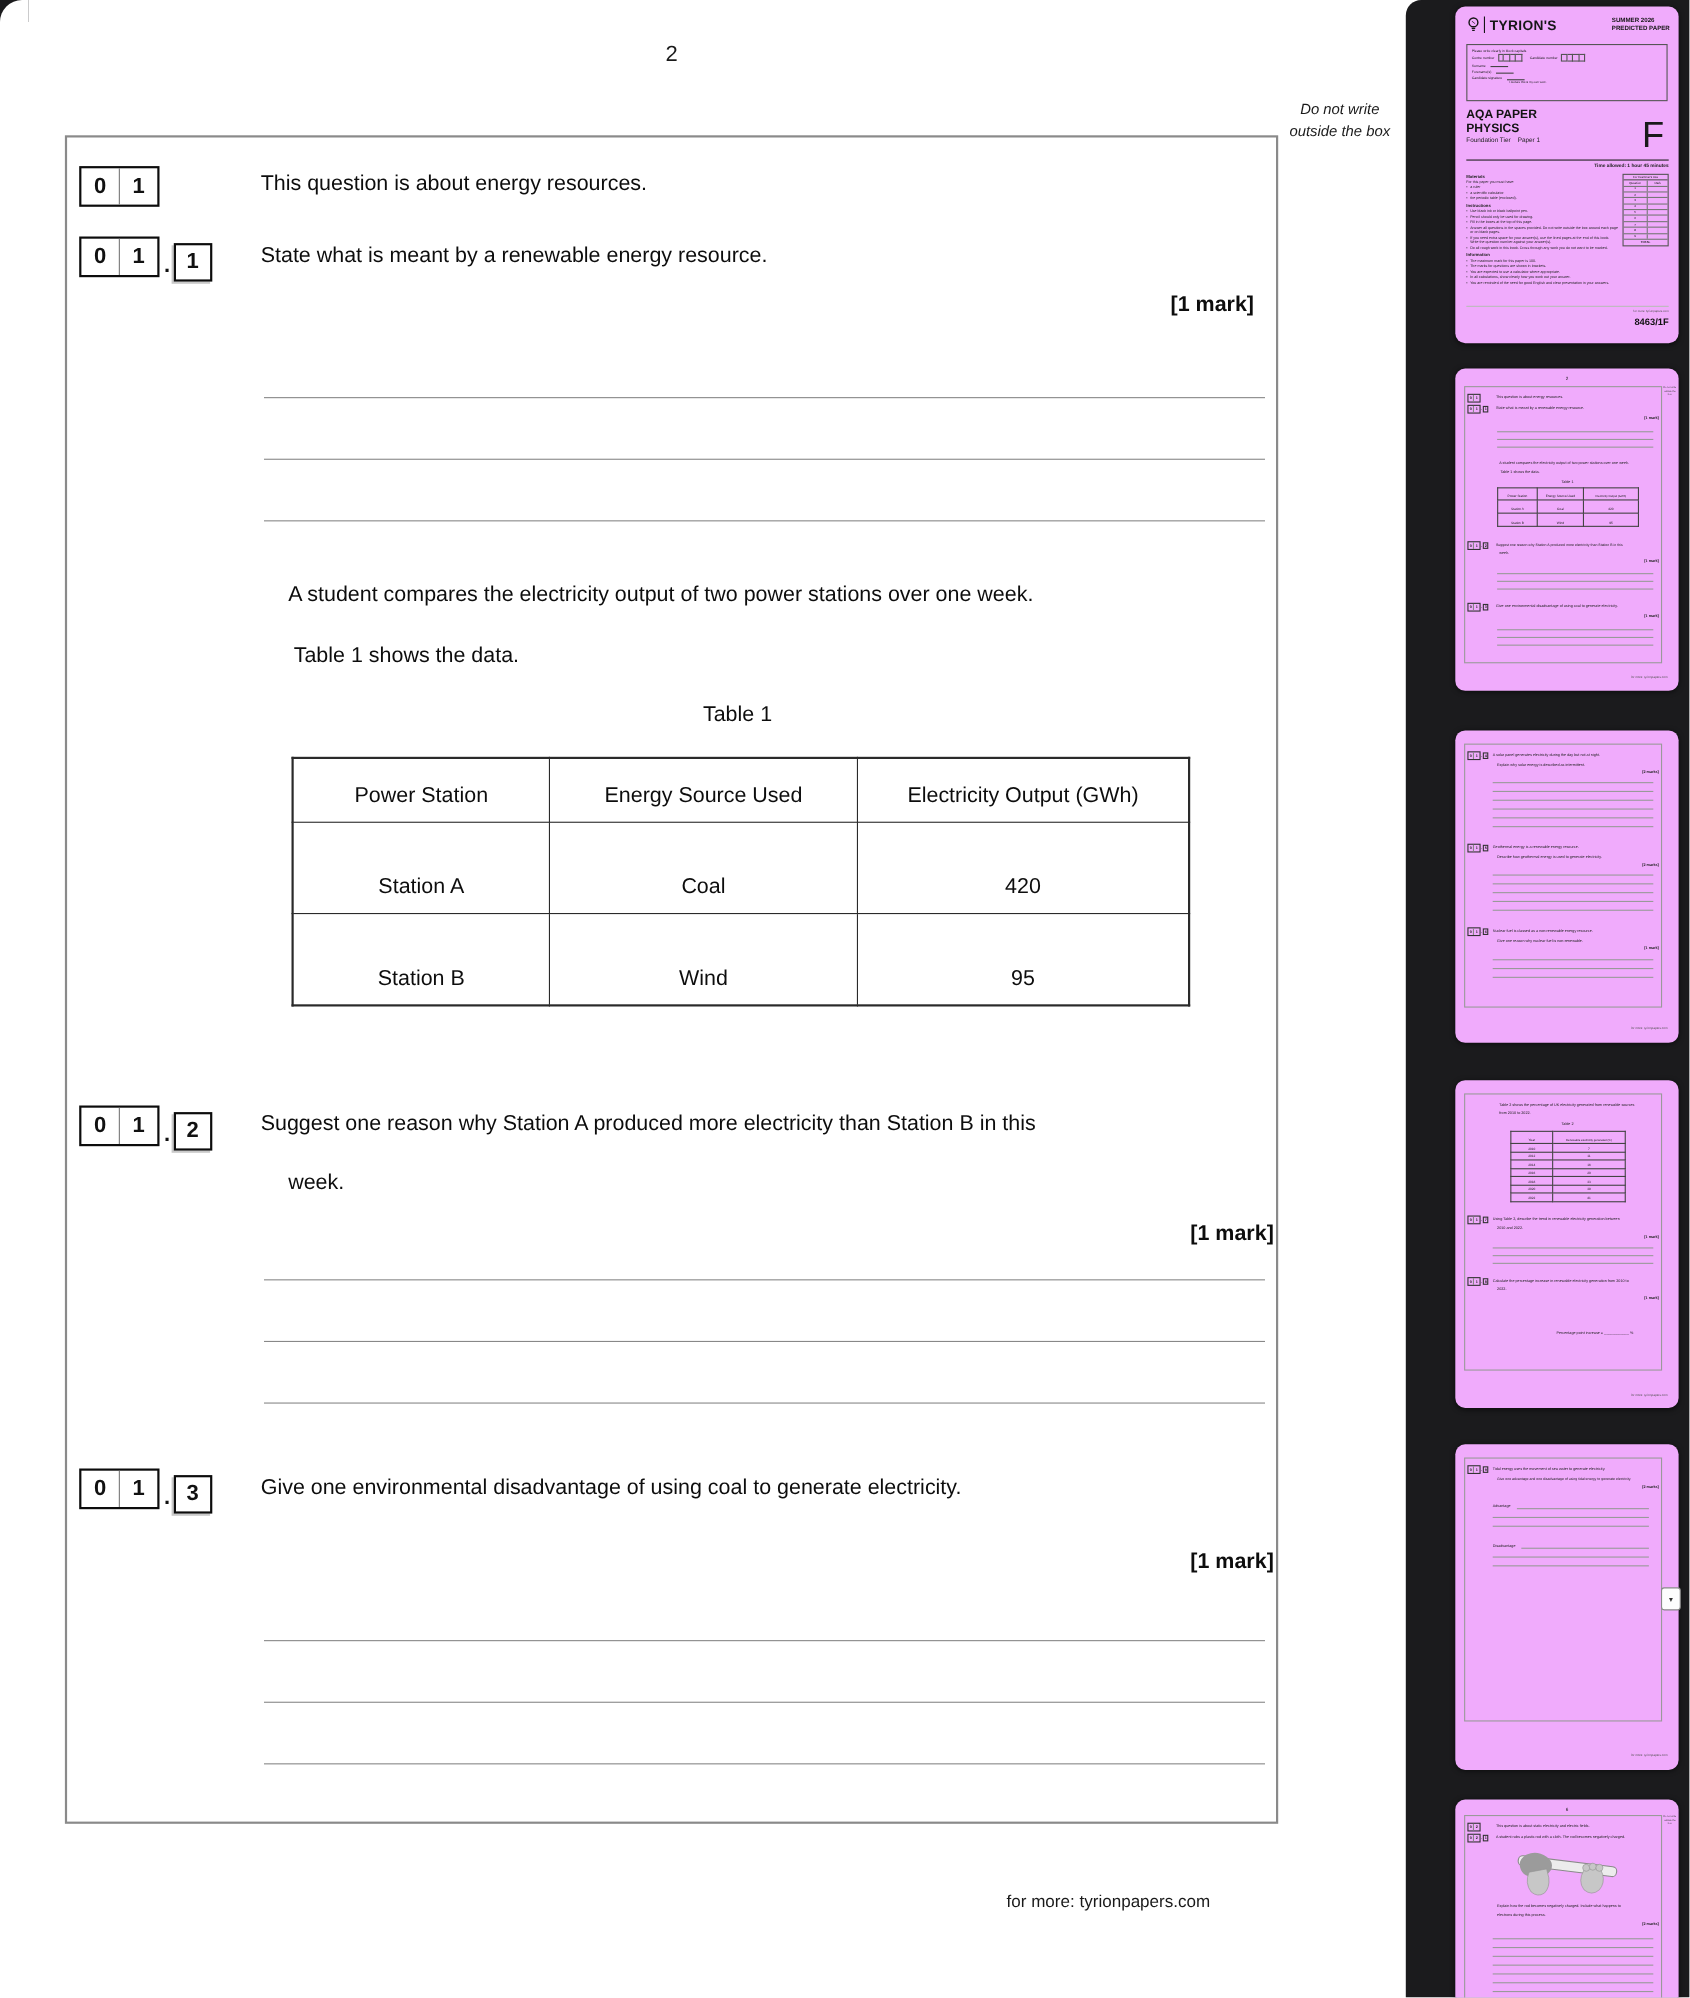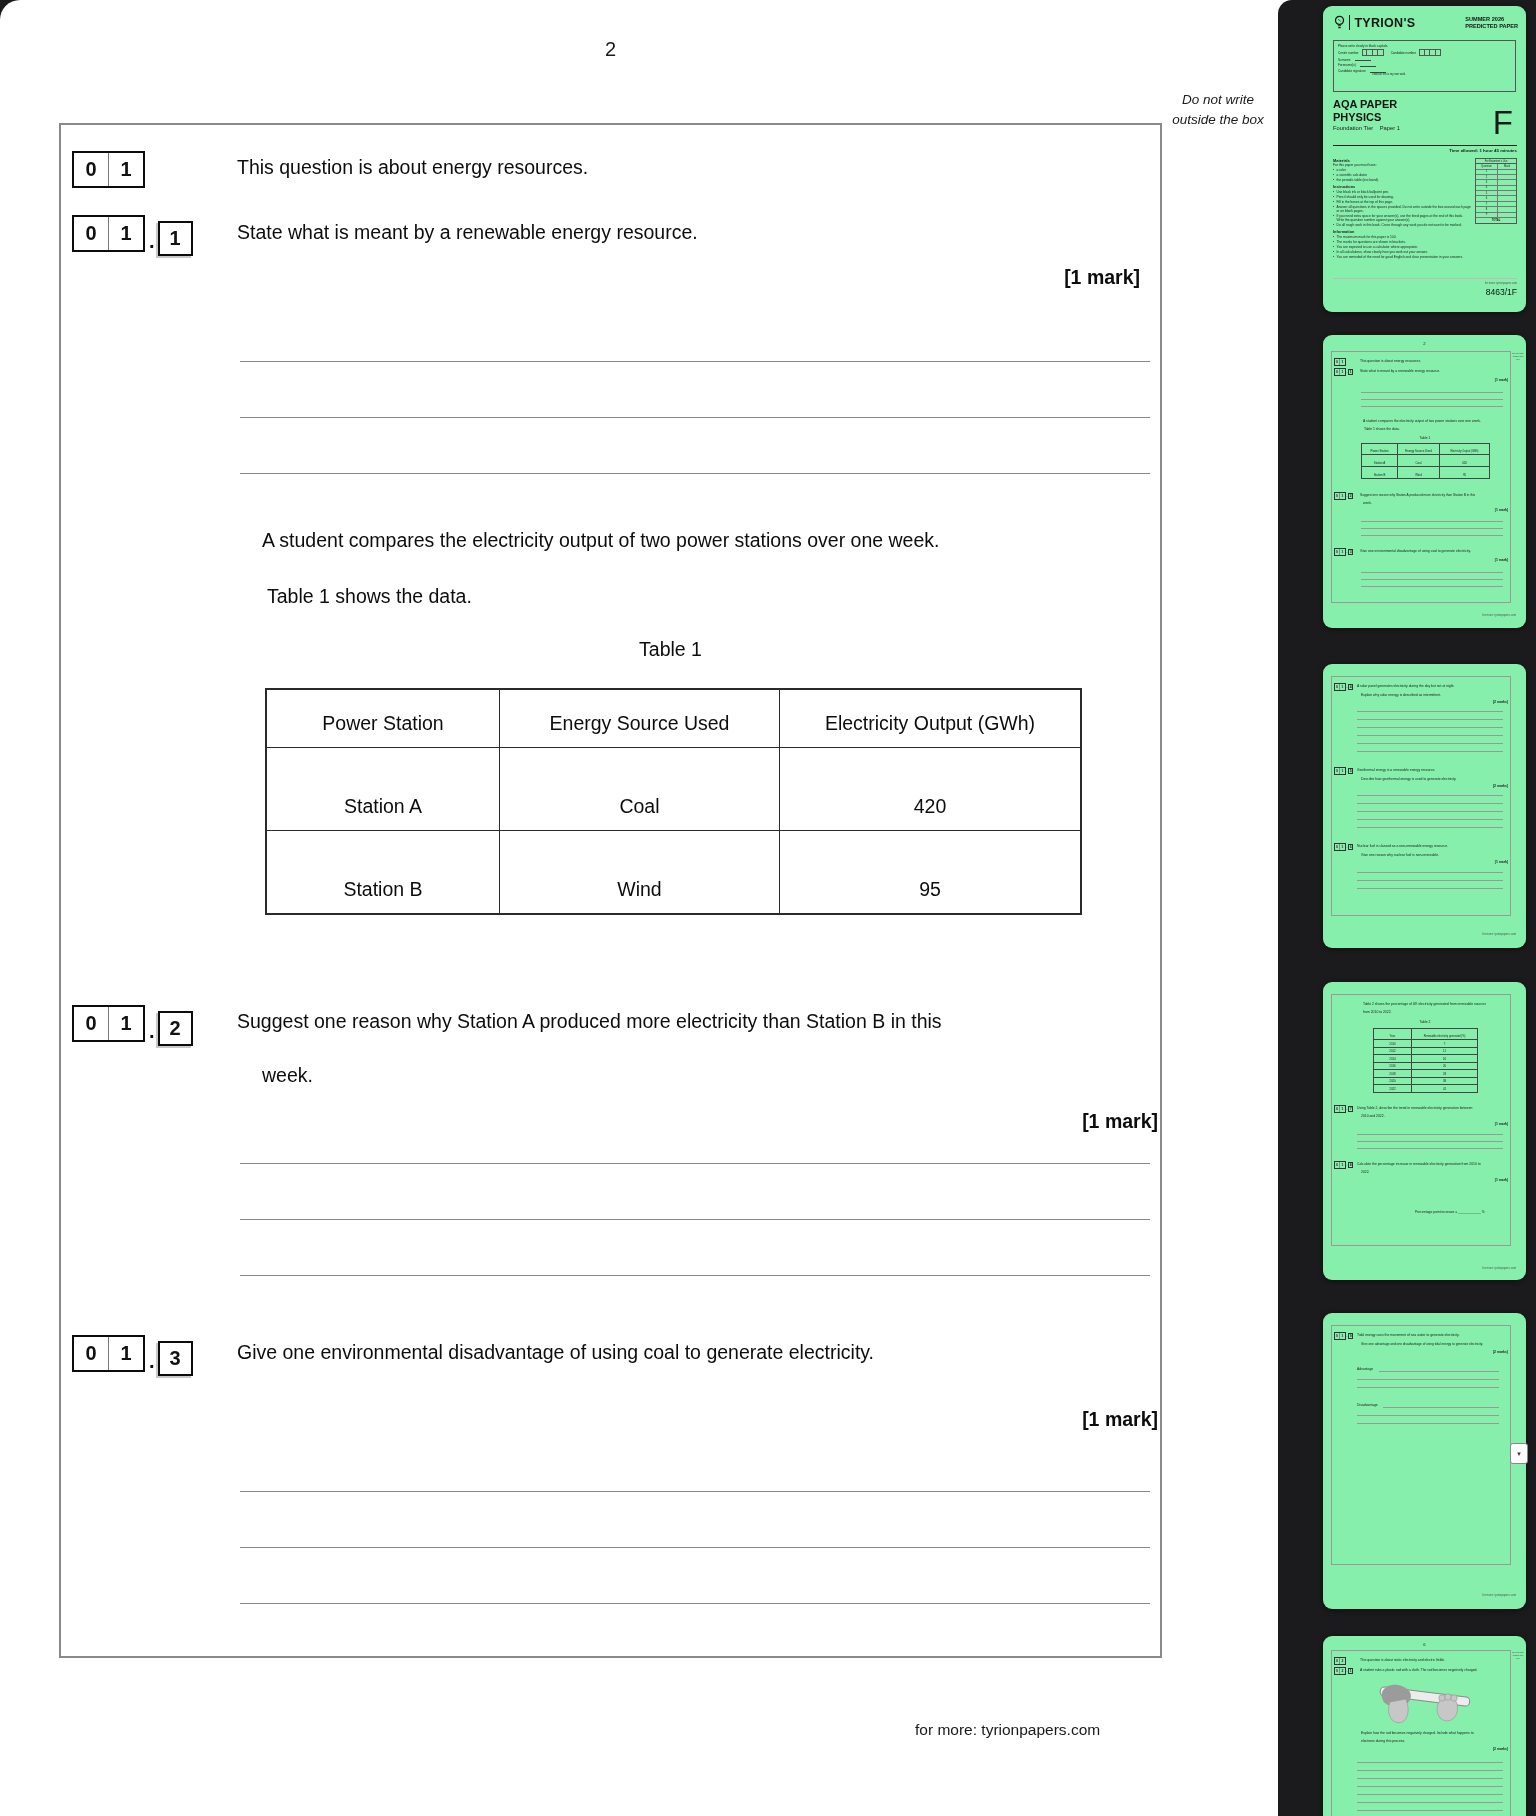--- a/index.html
+++ b/index.html
@@ -28,21 +28,21 @@
   
   .t1{left:265px;top:688px;width:811px;border:2px solid #2a2a2a;border-collapse:collapse;table-layout:fixed;}
   .t1 td{border:1.6px solid #2a2a2a;vertical-align:bottom;text-align:center;font-size:19.5px;color:#0d0d0d;padding:0 0 12px 0;}
   .t1 .hrow td{height:45px;}
   .t1 .drow td{height:70px;}
   .footer{left:915px;top:1721px;font-size:15.5px;color:#1a1a1a;white-space:nowrap;}
   .corner-dark{left:0;top:0;width:26px;height:20px;background:#1b1b1d;}
   .corner-mask{left:0;top:0;width:26px;height:20px;background:#fff;border-top-left-radius:20px;}
   
   .sidebar{position:absolute;left:1278px;top:0;width:258px;height:1816px;background:#1b1b1d;border-top-left-radius:14px;}
-  .thumb{position:absolute;left:45px;width:203px;background:#86efac;border-radius:9px;overflow:hidden;
+  .thumb{position:absolute;left:45px;width:203px;background:#f0abfc;border-radius:9px;overflow:hidden;
          box-shadow:0 1px 5px rgba(0,0,0,.55);font-size:3.4px;color:#222;}
   .thumb *{box-sizing:border-box;}
   .tt{position:absolute;white-space:nowrap;}
   .tline{position:absolute;height:0;border-bottom:0.7px solid #999;}
   .tbox{position:absolute;border:1px solid #9a9a9a;}
   .tmark{position:absolute;font-weight:bold;font-size:3.4px;text-align:right;}
   .tfoot{position:absolute;right:10px;font-size:2.8px;color:#555;}
   .mcode{position:absolute;display:flex;align-items:flex-start;}
   .mc2{display:flex;border:0.6px solid #333;}
   .mc2 i{font-style:normal;width:5px;height:6px;display:flex;align-items:center;justify-content:center;font-weight:bold;font-size:3.4px;}
@@ -75,21 +75,21 @@
   .c-li:before{content:"•";position:absolute;left:0;top:0;}
   .c-ex{position:absolute;left:152px;top:152px;width:42px;border:0.5px solid #555;font-size:2.7px;text-align:center;color:#222;}
   .c-ex .ttl{border-bottom:0.5px solid #555;padding:.6px 0;font-size:2.6px;}
   .c-ex .r{display:flex;border-bottom:0.5px solid #777;}
   .c-ex .r div{padding:.7px 0;}
   .c-ex .r .a{width:55%;border-right:0.5px solid #777;}
   .c-ex .r .b{width:45%;}
   .c-ex .tot{font-weight:bold;padding:.8px 0;}
   .c-footrule{position:absolute;left:10px;right:9px;top:272px;border-top:0.5px solid #bbb;}
   .c-more{position:absolute;right:9px;top:276px;font-size:2.7px;color:#555;}
-  .c-code{position:absolute;right:9px;top:281px;font-size:8.5px;font-weight:normal;color:#111;margin-left:17px;}
+  .c-code{position:absolute;right:9px;top:281px;font-size:8.5px;font-weight:bold;color:#111;margin-left:17px;}
   
   .mt{position:absolute;border-collapse:collapse;table-layout:fixed;}
   .mt td{border:0.6px solid #444;text-align:center;vertical-align:bottom;font-size:2.9px;color:#222;padding:0 0 1px 0;}
   
   .handle{position:absolute;left:232px;top:1443px;width:16px;height:19px;background:#fdfdfd;border:0.8px solid #888;
           border-radius:3px;display:flex;align-items:center;justify-content:center;font-size:7px;color:#333;}
 </style>
 </head>
 <body>
 

